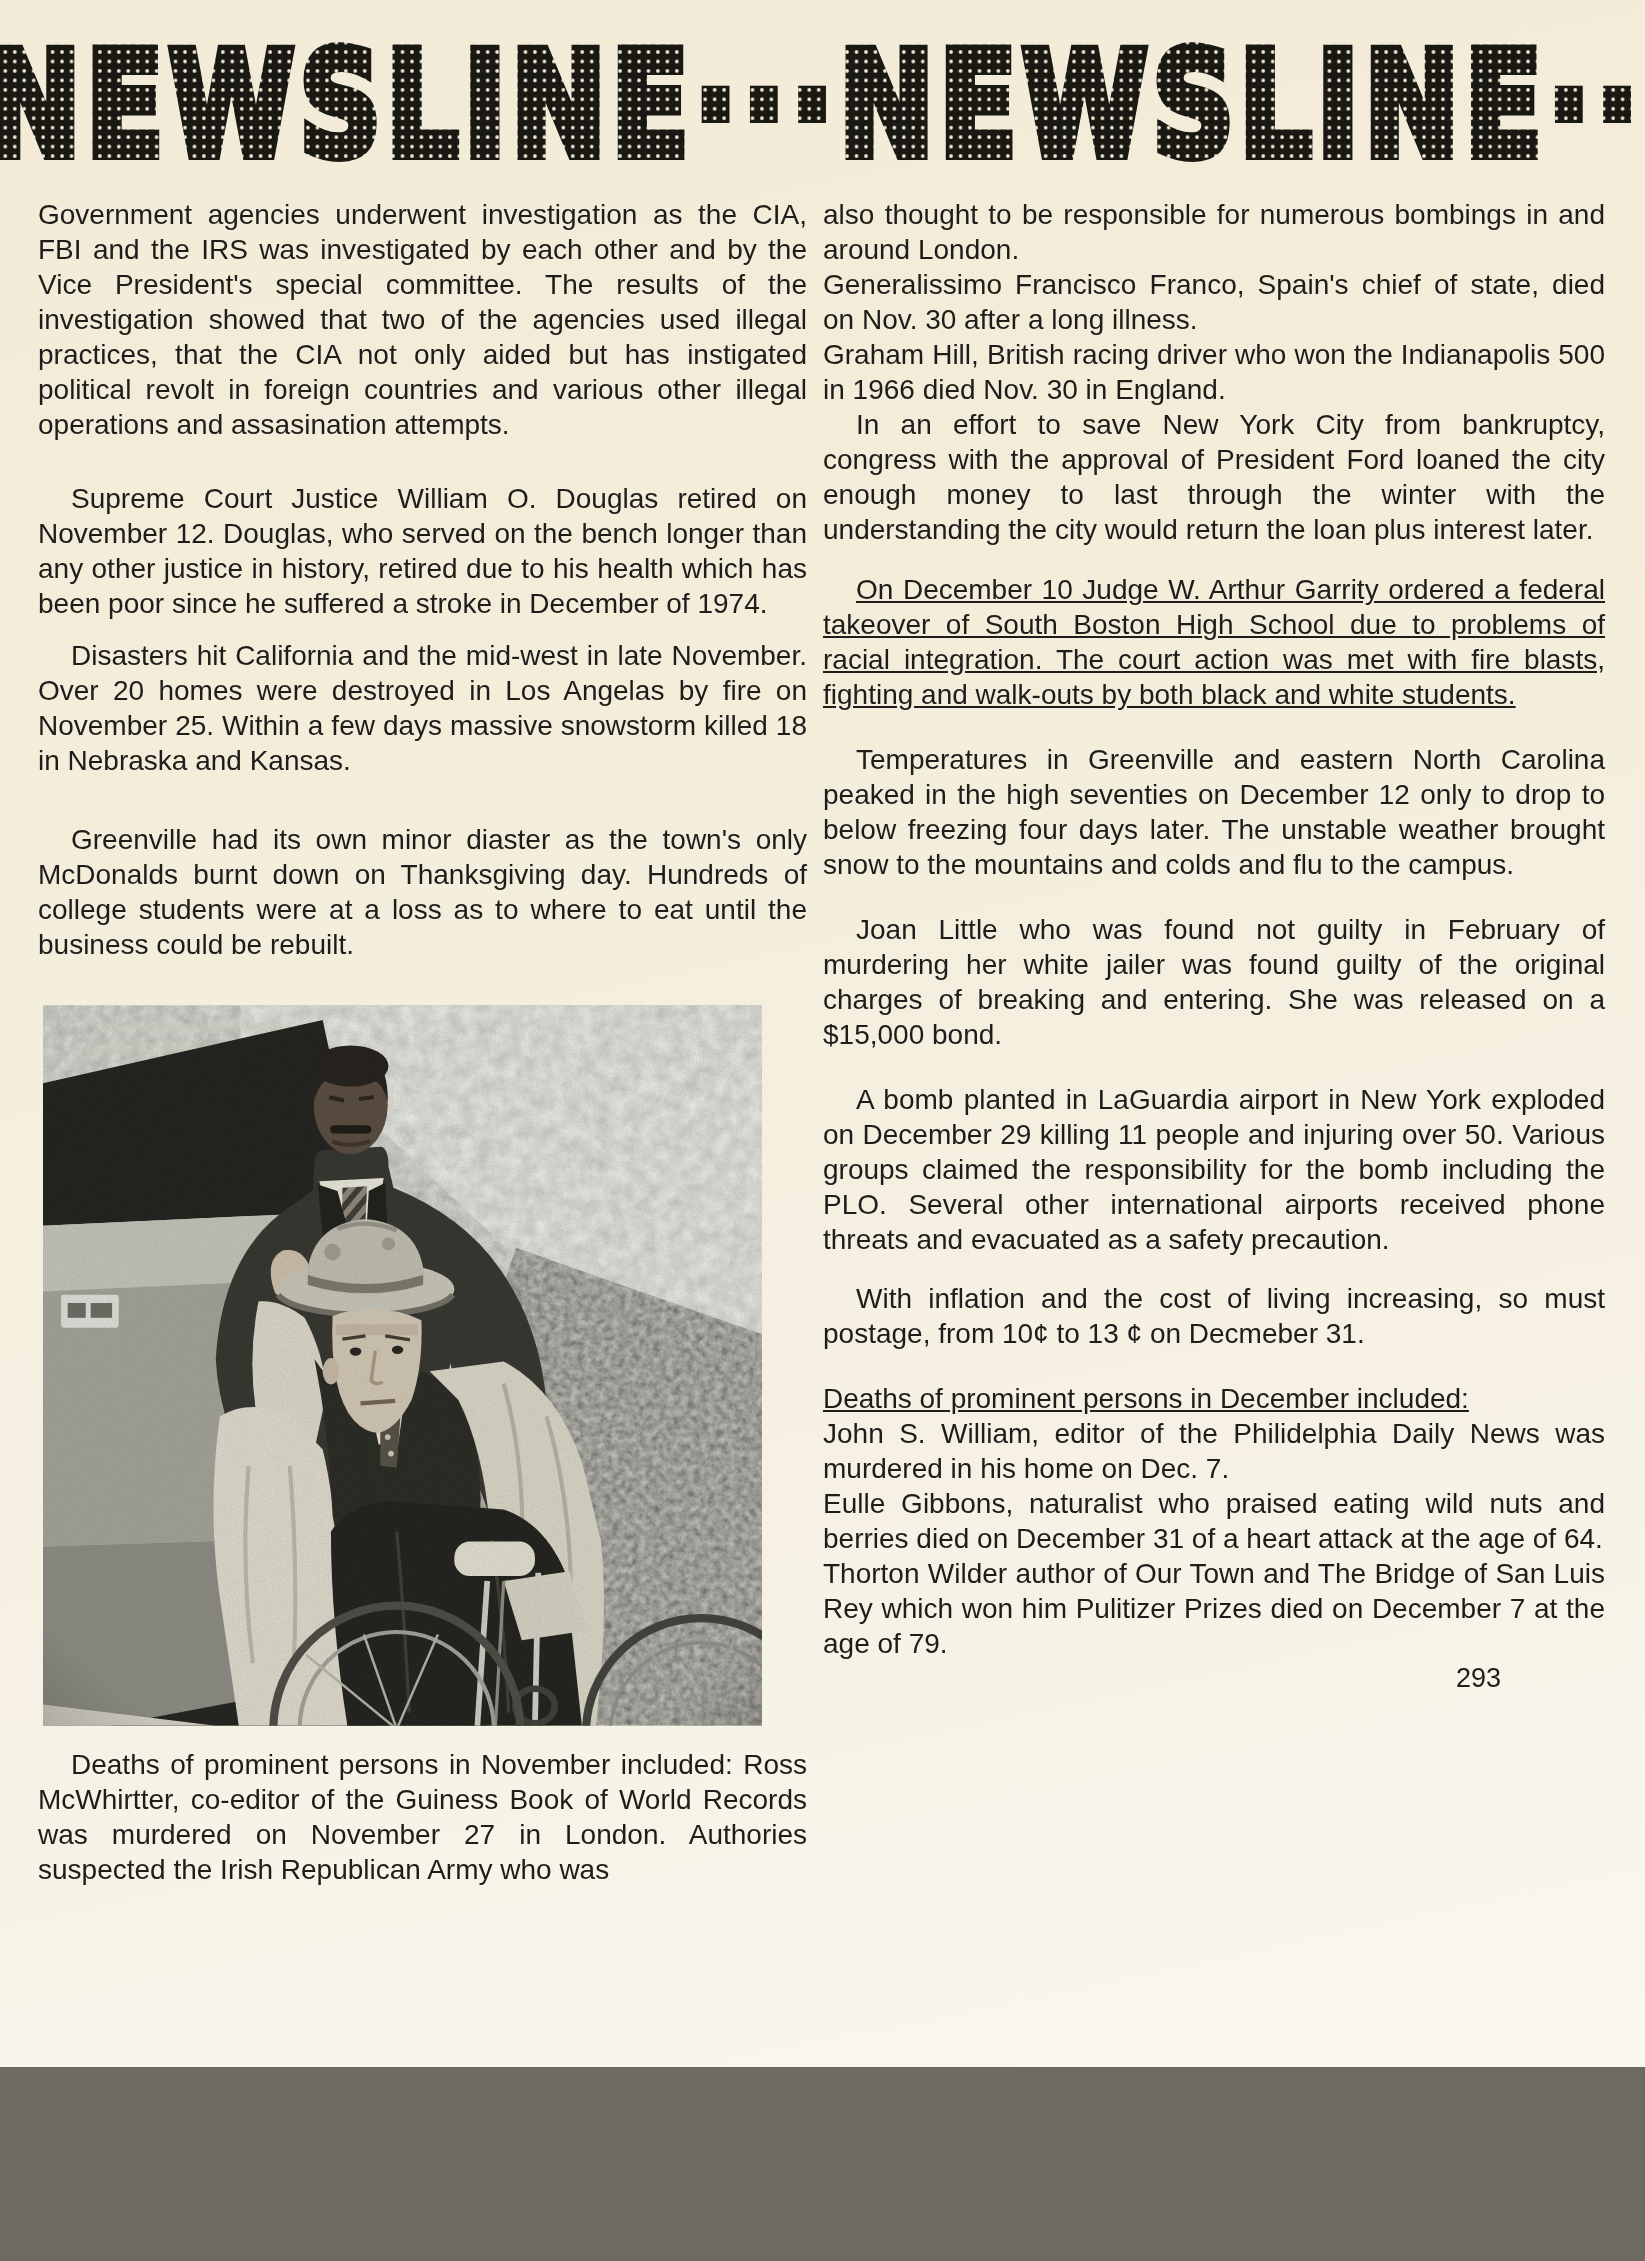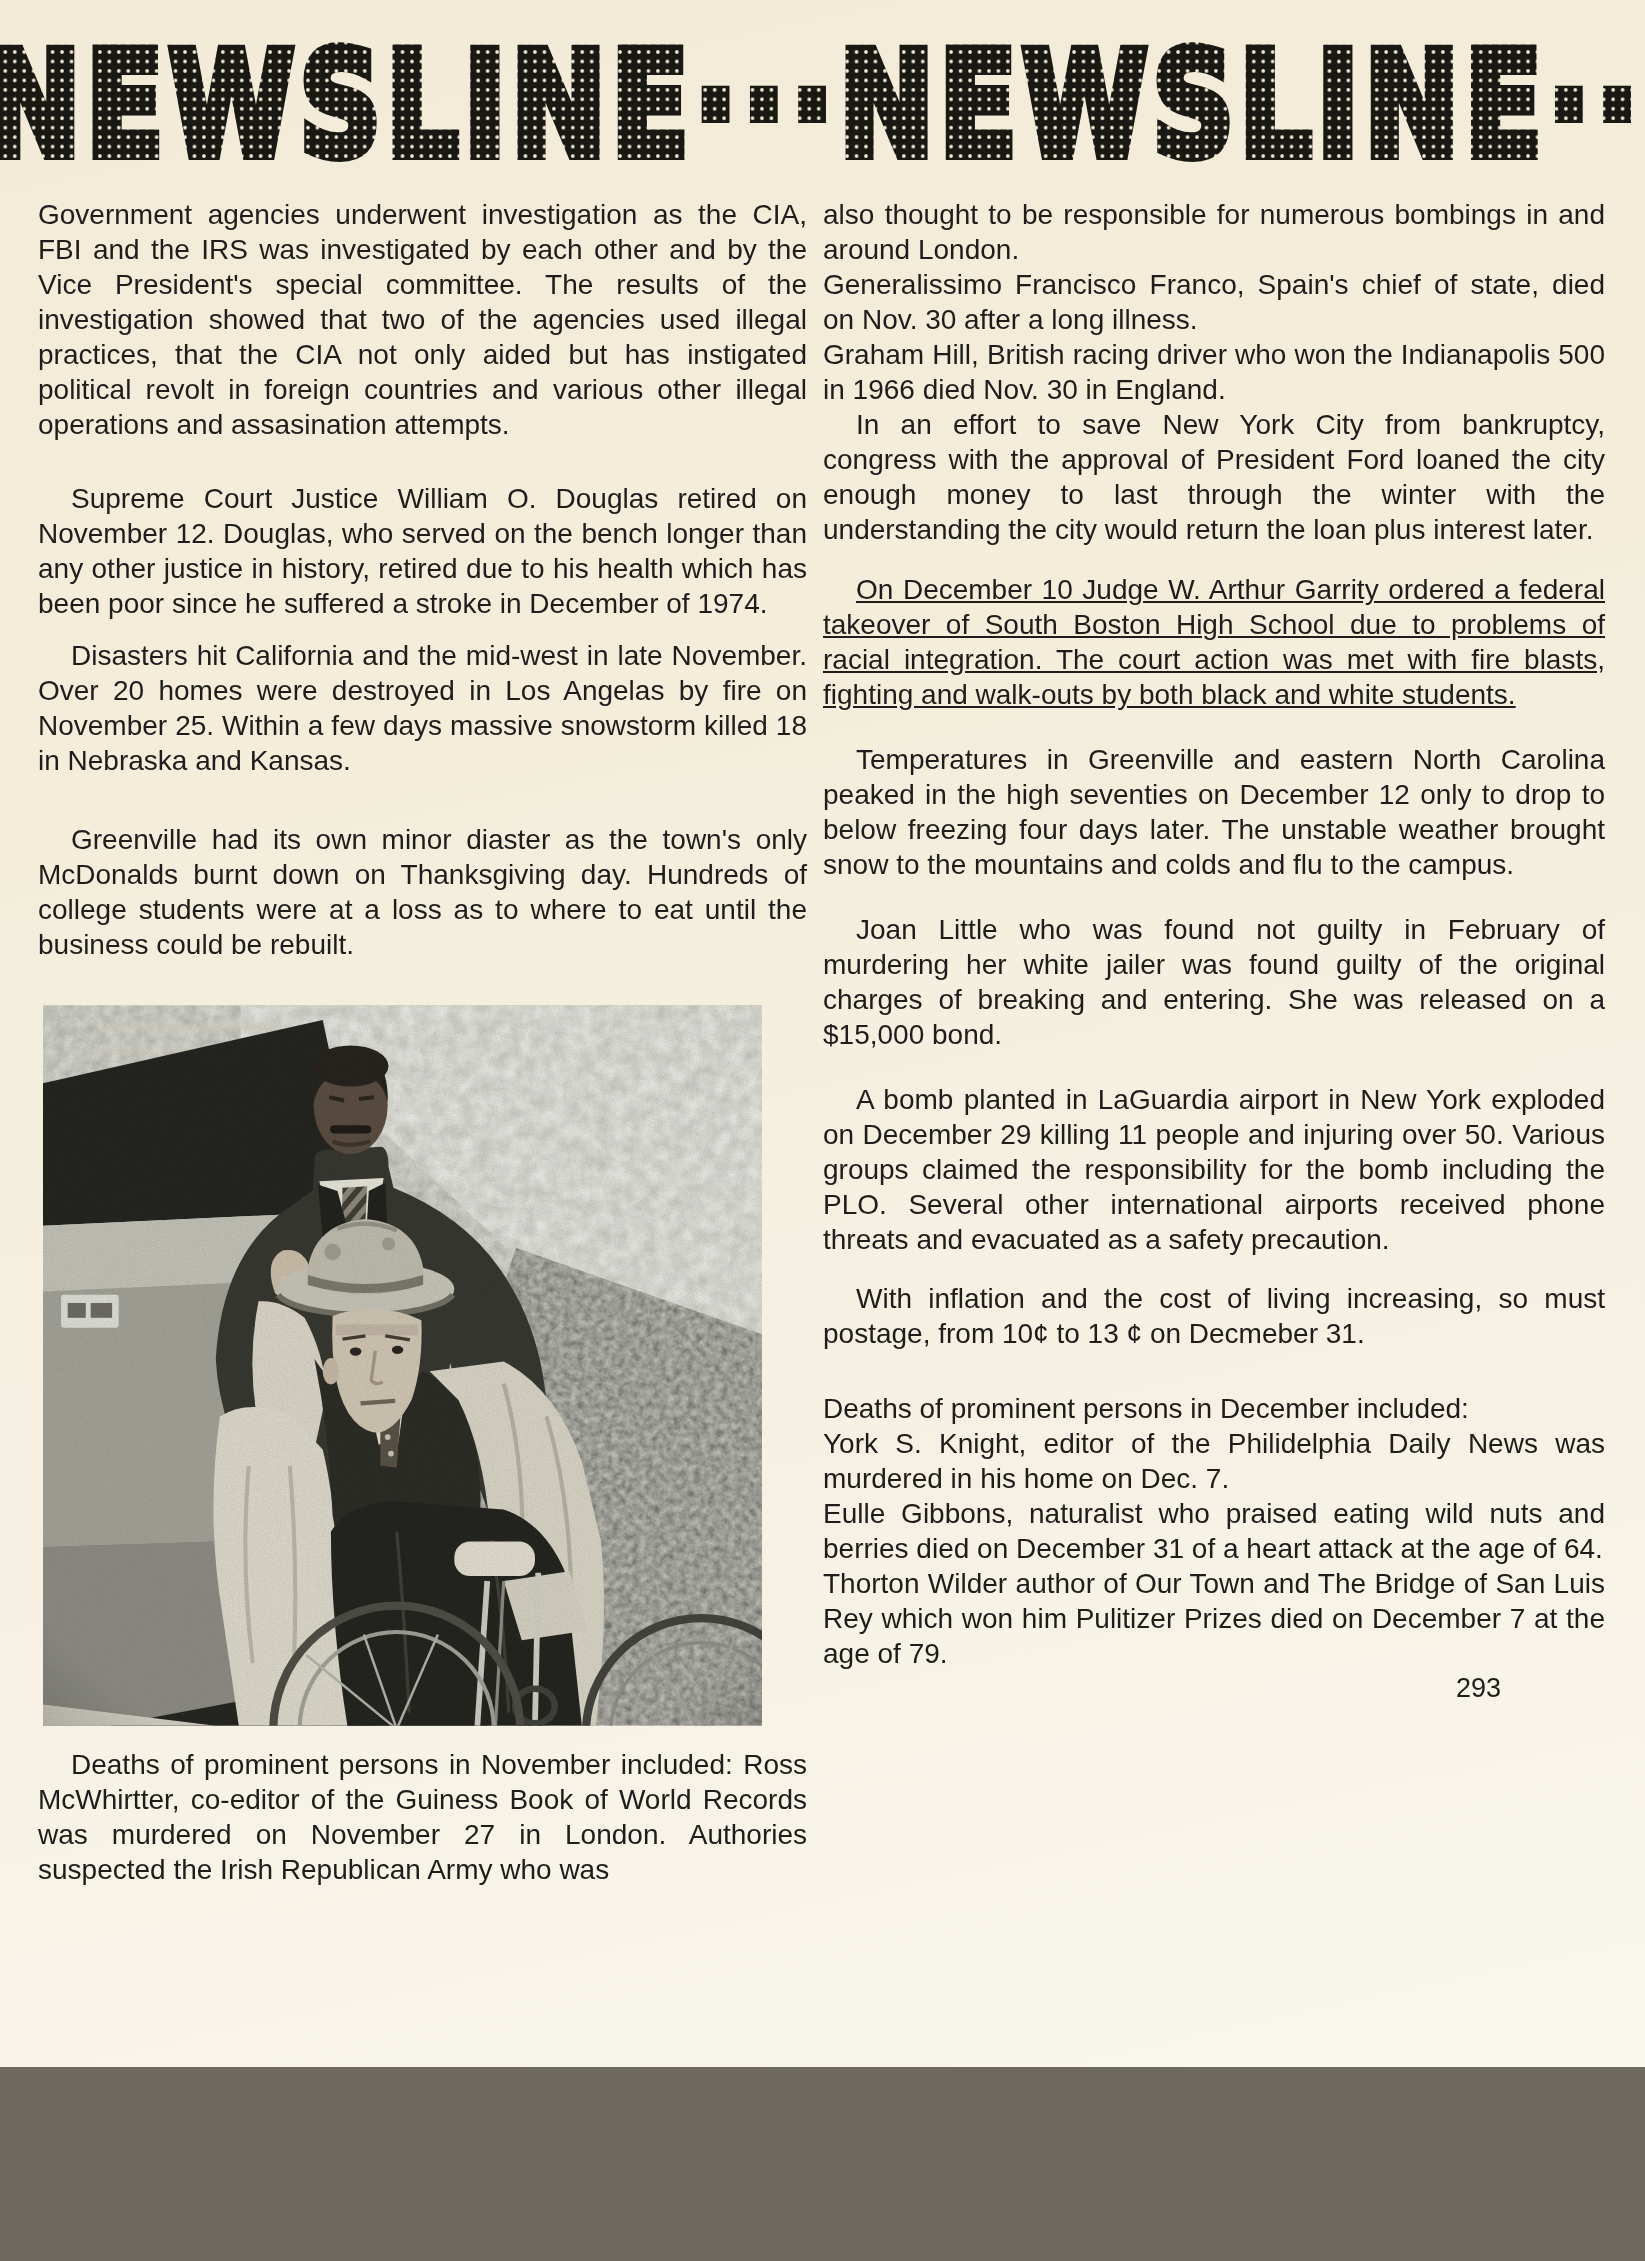--- a/index.html
+++ b/index.html
@@ -239,22 +239,22 @@
         </div>
 
 
       <div>
           <p class="para indent"><span>In an effort to save New York City from bankruptcy, congress with the approval of President Ford loaned the city enough money to last through the winter with the understanding the city would return the loan plus interest later.</span></p>
           <p class="para indent" style="margin-top: 25px; text-decoration: underline;"><span>On December 10 Judge W. Arthur Garrity ordered a federal takeover of South Boston High School due to problems of racial integration. The court action was met with fire blasts, fighting and walk-outs by both black and white students.</span></p>
           <p class="para indent" style="margin-top: 30px;"><span>Temperatures in Greenville and eastern North Carolina peaked in the high seventies on December 12 only to drop to below freezing four days later. The unstable weather brought snow to the mountains and colds and flu to the campus.</span></p>
           <p class="para indent" style="margin-top: 30px;"><span>Joan Little who was found not guilty in February of murdering her white jailer was found guilty of the original charges of breaking and entering. She was released on a $15,000 bond.</span></p>
           <p class="para indent" style="margin-top: 30px;"><span>A bomb planted in LaGuardia airport in New York exploded on December 29 killing 11 people and injuring over 50. Various groups claimed the responsibility for the bomb including the PLO. Several other international airports received phone threats and evacuated as a safety precaution.</span></p>
           <p class="para indent" style="margin-top: 24px;"><span>With inflation and the cost of living increasing, so must postage, from 10¢ to 13 ¢ on Decmeber 31.</span></p>
-          <p class="para" style="margin-top: 40px;"><span>Deaths of prominent persons in December included:</span></p>
-          <p class="para"><b>York S. Knight,</b><span> editor of the </span><b>Philidelphia Daily News</b><span> was murdered in his home on Dec. 7.</span></p>
+          <p class="para" style="margin-top: 30px; text-decoration: underline;"><span>Deaths of prominent persons in December included:</span></p>
+          <p class="para"><b>John S. William,</b><span> editor of the </span><b>Philidelphia Daily News</b><span> was murdered in his home on Dec. 7.</span></p>
           <p class="para"><b>Eulle Gibbons,</b><span> naturalist who praised eating wild nuts and berries died on December 31 of a heart attack at the age of 64.</span></p>
           <p class="para"><b>Thorton Wilder</b><span> author of </span><b>Our Town</b><span> and </span><b>The Bridge of San Luis Rey</b><span> which won him Pulitizer Prizes died on December 7 at the age of 79.</span></p>
         </div>
 
       <div class="pageno">293</div>
     </div>
 
   </div>
 </div>
 

